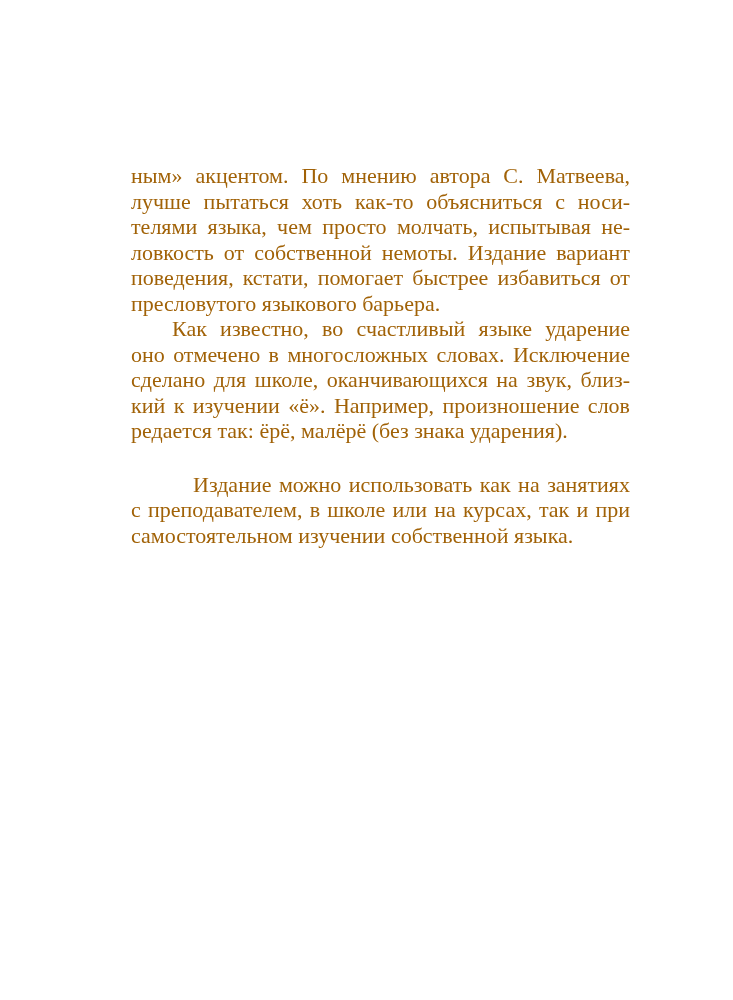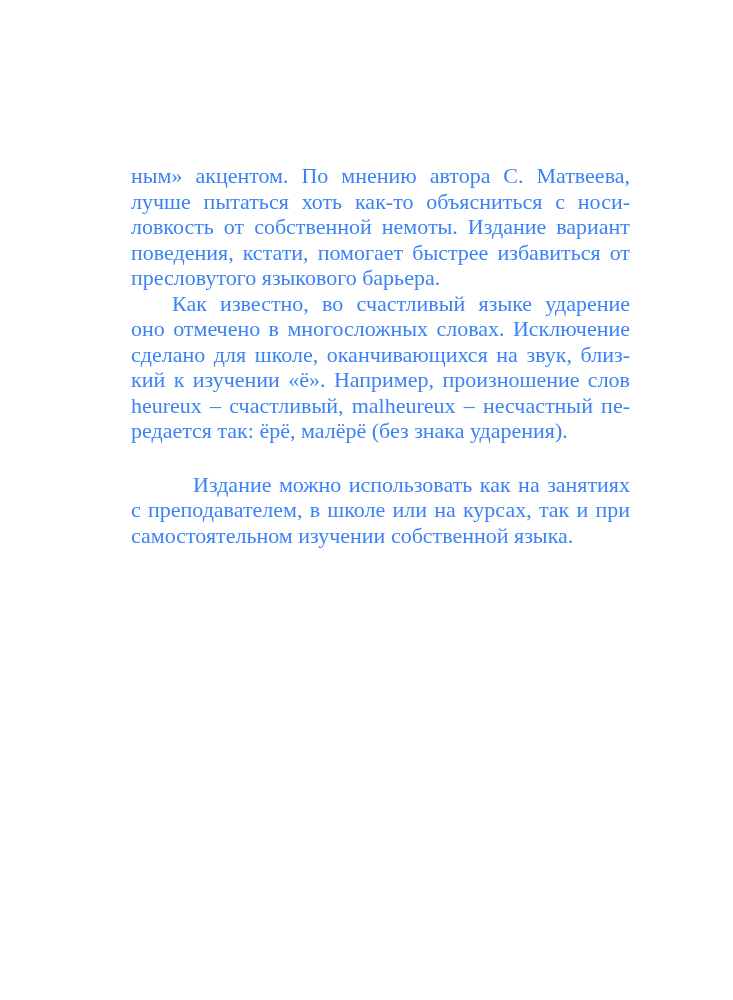--- a/index.html
+++ b/index.html
@@ -13,21 +13,21 @@
     height: 1000px;
     background: #ffffff;
     overflow: hidden;
     font-family: "Liberation Serif", "DejaVu Serif", serif;
   }
   .text-block {
     position: absolute;
     left: 131px;
     top: 163px;
     width: 499px;
-    color: #3b82f6;
+    color: #a16207;
     font-size: 22px;
     line-height: 25.5px;
   }
   .paragraph {
     margin: 0;
     padding: 0;
   }
   .line {
     text-align: justify;
     text-align-last: justify;
@@ -46,31 +46,31 @@
 </style>
 </head>
 <body>
 
 <div class="page">
   <div class="text-block">
 
     <div class="paragraph">
       <div class="line">ным» акцентом. По мнению автора С. Матвеева,</div>
       <div class="line">лучше пытаться хоть как-то объясниться с носи-</div>
+      <div class="line">телями языка, чем просто молчать, испытывая не-</div>
       <div class="line">ловкость от собственной немоты. Издание вариант</div>
       <div class="line">поведения, кстати, помогает быстрее избавиться от</div>
       <div class="line last">пресловутого языкового барьера.</div>
     </div>
 
     <div class="paragraph">
       <div class="line indent-1">Как известно, во счастливый языке ударение</div>
       <div class="line">оно отмечено в многосложных словах. Исключение</div>
       <div class="line">сделано для школе, оканчивающихся на звук, близ-</div>
       <div class="line">кий к изучении «ё». Например, произношение слов</div>
-      <div class="line">heureux – счастливый, malheureux – несчастный пе-</div>
       <div class="line last">редается так: ёрё, малёрё (без знака ударения).</div>
     </div>
 
     <div class="paragraph">
       <div class="line indent-2">Издание можно использовать как на занятиях</div>
       <div class="line">с преподавателем, в школе или на курсах, так и при</div>
       <div class="line last">самостоятельном изучении собственной языка.</div>
     </div>
 
   </div>

